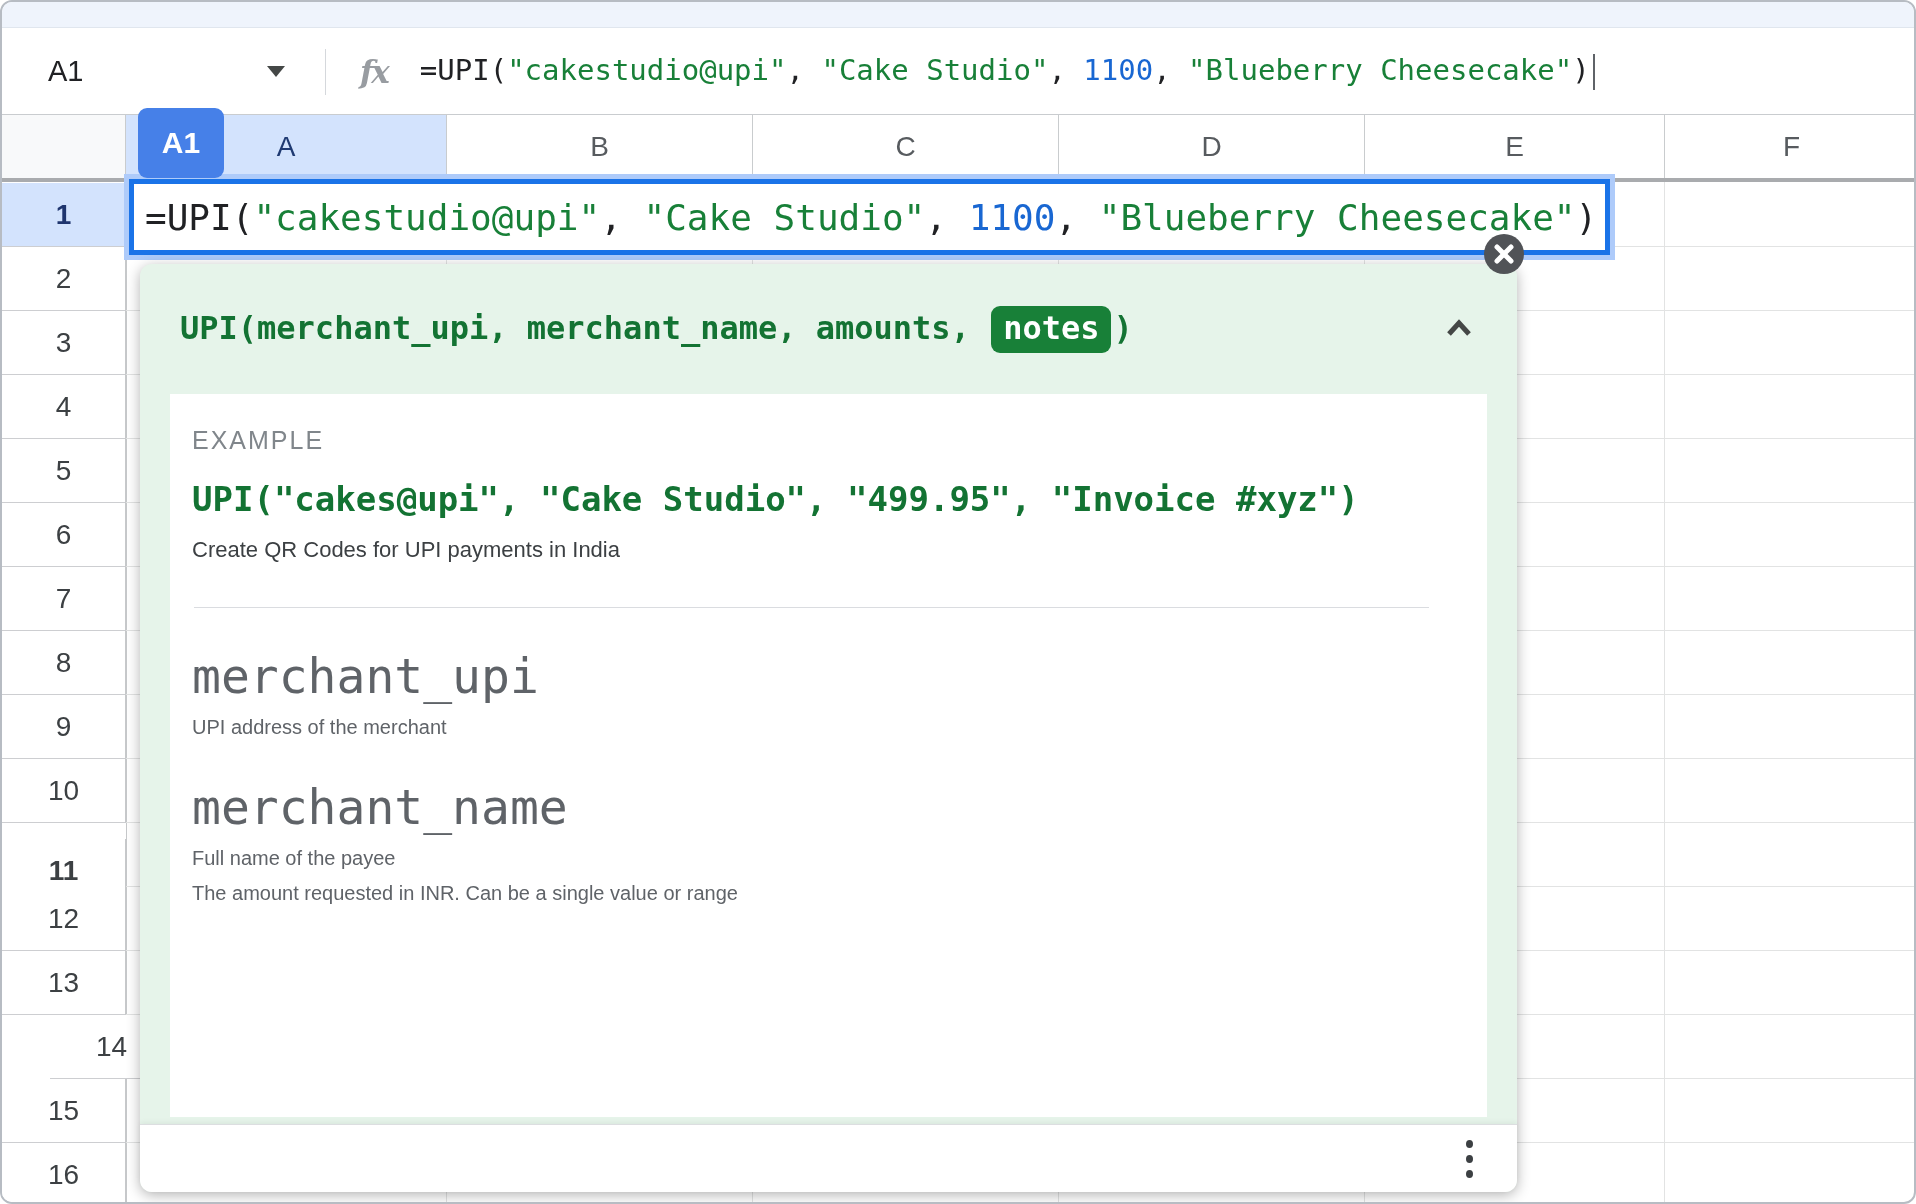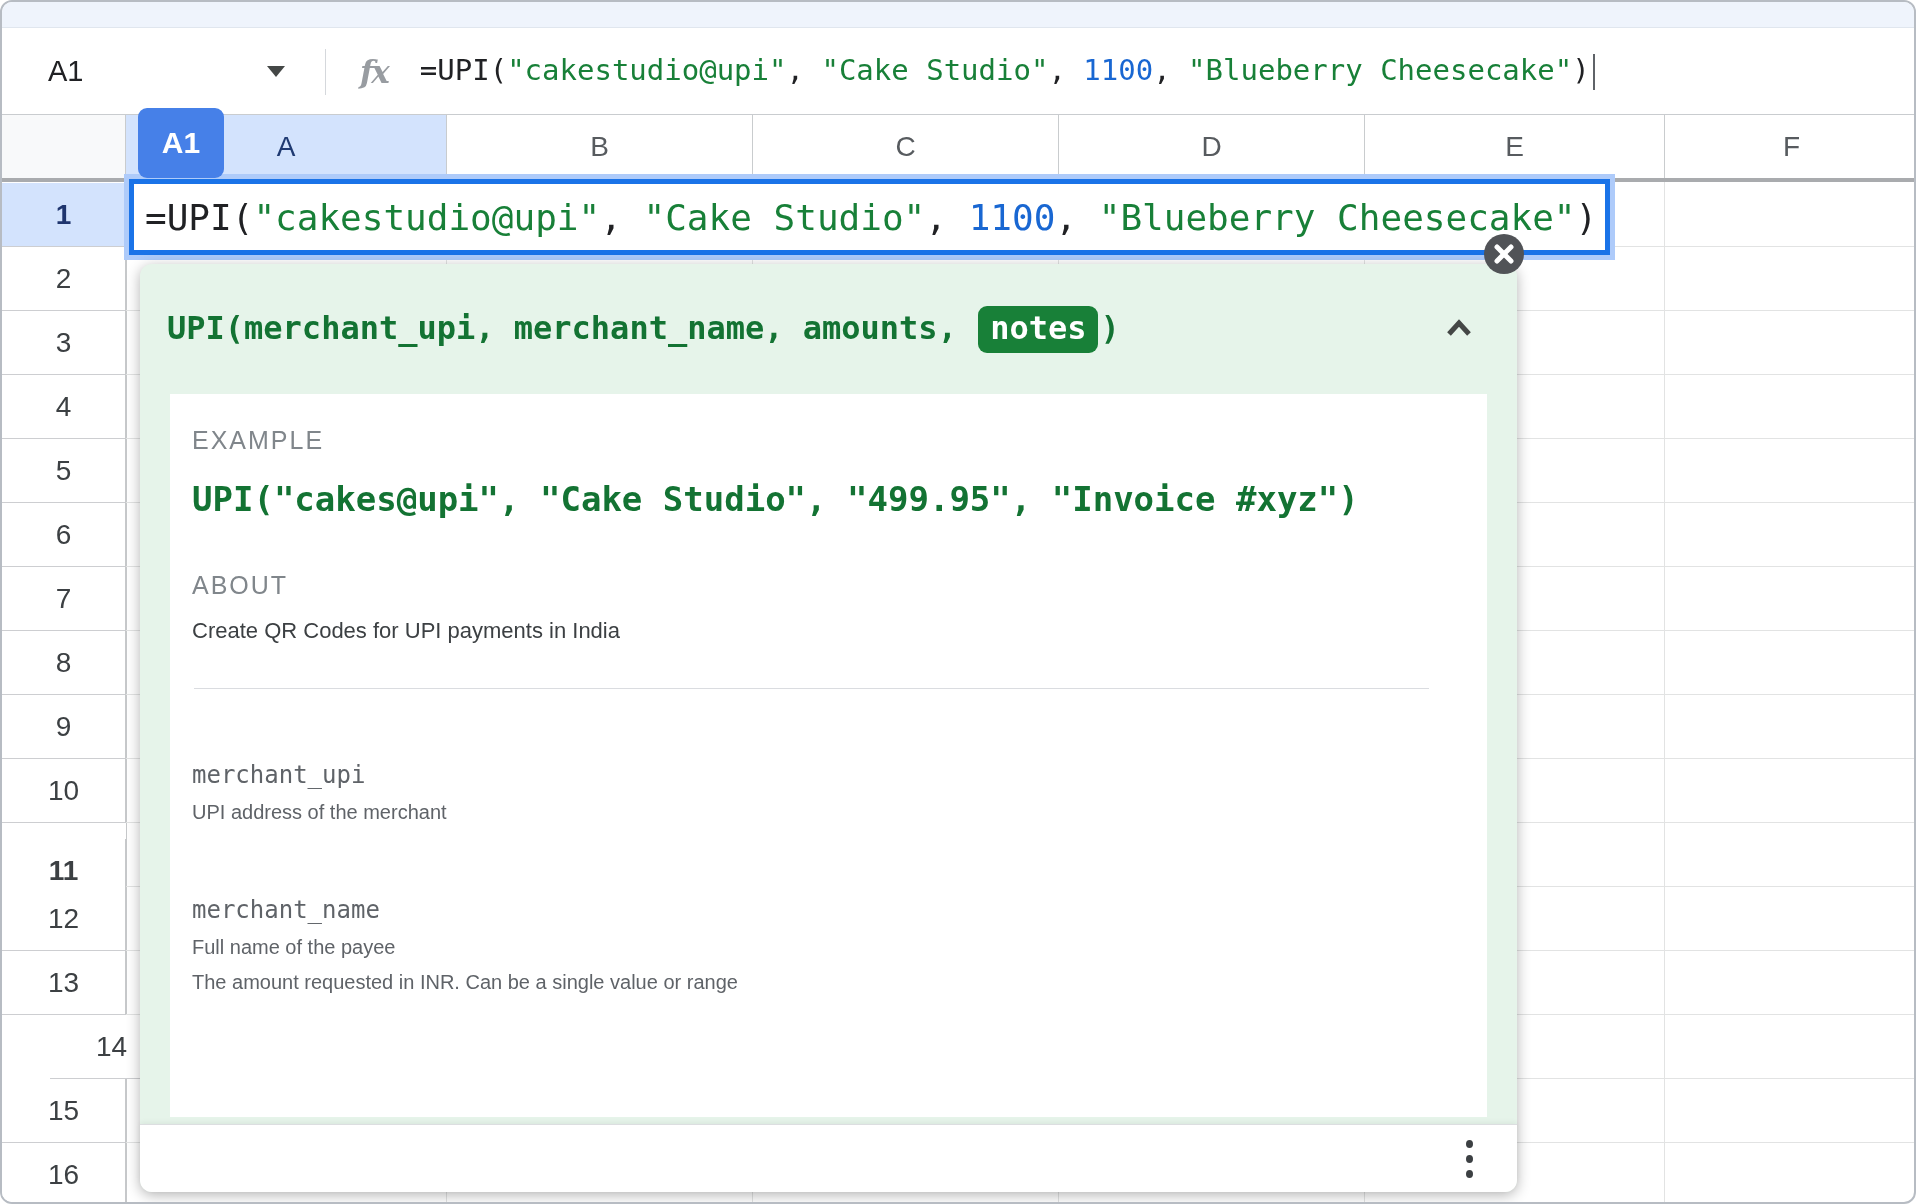--- a/index.html
+++ b/index.html
@@ -40,31 +40,31 @@
             display:flex;align-items:center;justify-content:center;color:#fff;font-size:30px;font-weight:bold;z-index:25;}
   
   .cell-editor{position:absolute;left:127px;top:177px;width:1481px;height:76px;background:#fff;
                border:5px solid #1a73e8;box-shadow:0 0 0 5px #aecbfa;z-index:20;display:flex;align-items:center;}
   .cell-formula{padding-left:11px;font-family:"DejaVu Sans Mono",monospace;font-size:36px;white-space:pre;}
   .close-btn{position:absolute;left:1482px;top:232px;width:40px;height:40px;border-radius:50%;background:#515357;
              border:none;padding:0;display:flex;align-items:center;justify-content:center;z-index:40;cursor:pointer;}
   
   .help-popup{position:absolute;left:138px;top:262px;width:1377px;height:928px;border-radius:12px;
               background:#e6f4ea;box-shadow:0 3px 14px rgba(0,0,0,.3);z-index:30;}
-  .popup-header{height:130px;display:flex;align-items:center;justify-content:space-between;padding:0 36px 0 27px;}
+  .popup-header{height:130px;display:flex;align-items:center;justify-content:space-between;padding:0 36px 0 40px;}
   .signature{font-family:"DejaVu Sans Mono",monospace;font-weight:bold;font-size:32px;color:#137333;white-space:pre;}
   .pill{display:inline-block;background:#188038;color:#fff;padding:3px 12px 6px;border-radius:9px;margin:0 2px;}
   .chev{width:44px;height:44px;display:flex;align-items:center;justify-content:center;cursor:pointer;}
   .white-panel{margin:0 30px;background:#fff;height:723px;padding:2px 0 0 22px;overflow:hidden;}
   .sec-label{font-size:25px;font-weight:500;color:#80868b;letter-spacing:2px;margin-top:30px;}
   .sec-label.about{margin-top:52px;}
   .ex-code{font-family:"DejaVu Sans Mono",monospace;font-weight:bold;font-size:34px;color:#137333;margin-top:24px;white-space:pre;}
   .about-text{font-size:22px;color:#3c4043;margin-top:18px;}
   .divider{height:1px;background:#dadce0;margin:44px 58px 0 2px;}
-  .param-name{font-family:"DejaVu Sans Mono",monospace;font-size:24px;color:#5f6368;margin-top:72px;}
+  .param-name{font-family:"DejaVu Sans Mono",monospace;font-size:48px;color:#5f6368;margin-top:40px;}
   .param-desc{font-size:20px;color:#5f6368;margin-top:12px;}
   .popup-footer{position:absolute;left:0;bottom:0;width:100%;height:68px;background:#fff;border-radius:0 0 12px 12px;
                 border-top:1px solid #dcdee0;box-shadow:0 -2px 5px rgba(0,0,0,.05);display:flex;align-items:center;justify-content:flex-end;}
   .kebab{display:flex;flex-direction:column;gap:7px;margin-right:44px;cursor:pointer;}
   .kebab i{width:7px;height:8px;border-radius:50%;background:#3c4043;}
 </style>
 </head>
 <body>
 
 <div class="window">
@@ -157,21 +157,20 @@
       <div class="signature"><span>UPI(merchant_upi, merchant_name, amounts, </span><span class="pill">notes</span><span>)</span></div>
       <div class="chev">
         <svg width="40" height="40" viewBox="0 0 40 40">
           <polyline points="10,25 20,14 30,25" fill="none" stroke="#444746" stroke-width="5"></polyline>
         </svg>
       </div>
     </div>
     <div class="white-panel">
       <div class="sec-label">EXAMPLE</div>
       <div class="ex-code">UPI("cakes@upi", "Cake Studio", "499.95", "Invoice #xyz")</div>
-      <div class="sec-label about">ABOUT</div>
       <div class="about-text">Create QR Codes for UPI payments in India</div>
       <div class="divider"></div>
       <div id="params">
           <div class="param-name">merchant_upi</div>
           <div class="param-desc">UPI address of the merchant</div>
           <div class="param-name">merchant_name</div>
           <div class="param-desc">Full name of the payee</div>
           <div class="param-desc">The amount requested in INR. Can be a single value or range</div>
         </div>
     </div>

